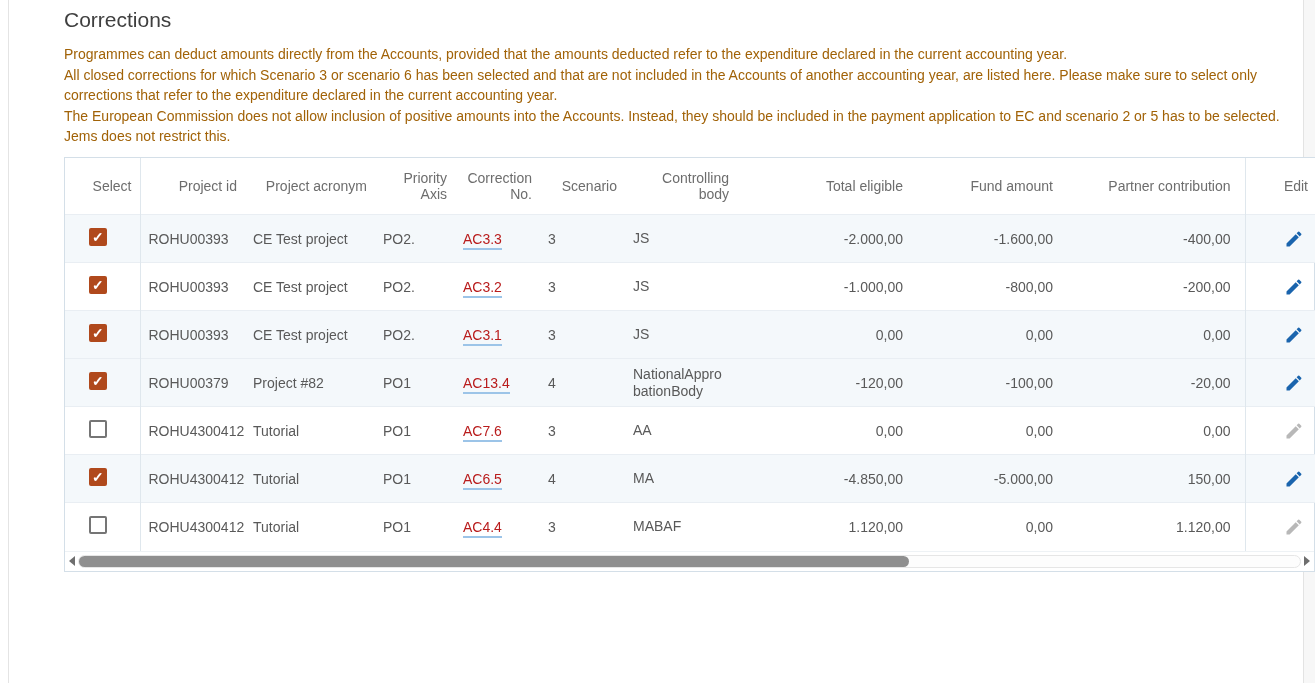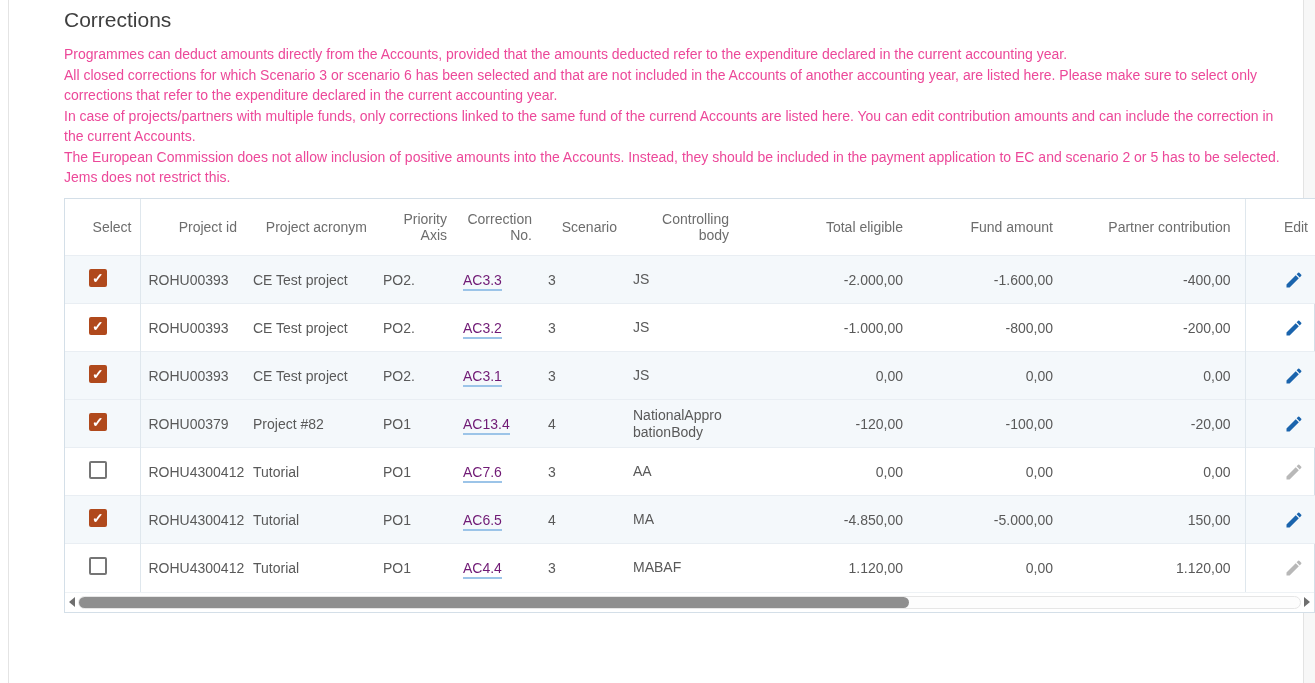--- a/index.html
+++ b/index.html
@@ -21,21 +21,21 @@
   }
   .content {
     position: absolute; left: 30px; top: 8px; width: 1251px; padding-left: 34px;
   }
   .page-title {
     font-size: 21px;
     font-weight: 400;
     color: #3f3f3f;
     margin-bottom: 12px;
   }
-  .description { font-size: 14px; line-height: 20.5px; color: #ec4899; }
+  .description { font-size: 14px; line-height: 20.5px; color: #a16207; }
   .description p { margin: 0; }
 
   
   .tbl-wrap {
     margin-top: 10px;
     border: 1px solid #d4dfe8;
     width: 1251px;
     background: #fff;
   }
   table.corrections {
@@ -94,21 +94,21 @@
   .checkbox .check { display: none; }
   .checkbox.checked { background: #b0491c; border-color: #b0491c; }
   .checkbox.checked .check {
     display: block;
     position: absolute; left: 1px; top: -1px;
     color: #ffffff; font-size: 14px; font-weight: bold;
   }
 
   
   .corr-link {
-    color: #701a75;
+    color: #b91c1c;
     text-decoration: none;
     border-bottom: 2px solid #9cc4e8;
     padding-bottom: 1px;
     cursor: pointer;
   }
 
   
   .edit-btn {
     display: inline-flex; align-items: center; justify-content: center;
     width: 28px; height: 28px;
@@ -154,21 +154,20 @@
 
 <div class="left-edge"></div>
 <div class="v-scroll-strip"></div>
 
 <div class="content">
   <h1 class="page-title">Corrections</h1>
 
   <div class="description">
     <p>Programmes can deduct amounts directly from the Accounts, provided that the amounts deducted refer to the expenditure declared in the current accounting year.</p>
     <p>All closed corrections for which Scenario 3 or scenario 6 has been selected and that are not included in the Accounts of another accounting year, are listed here. Please make sure to select only corrections that refer to the expenditure declared in the current accounting year.</p>
-    <p>In case of projects/partners with multiple funds, only corrections linked to the same fund of the currend Accounts are listed here. You can edit contribution amounts and can include the correction in the current Accounts.</p>
     <p>The European Commission does not allow inclusion of positive amounts into the Accounts. Instead, they should be included in the payment application to EC and scenario 2 or 5 has to be selected. Jems does not restrict this.</p>
   </div>
 
   <div class="tbl-wrap">
     <table class="corrections">
       <colgroup>
         <col class="c-select">
           <col class="c-projid">
           <col class="c-acronym">
           <col class="c-axis">

